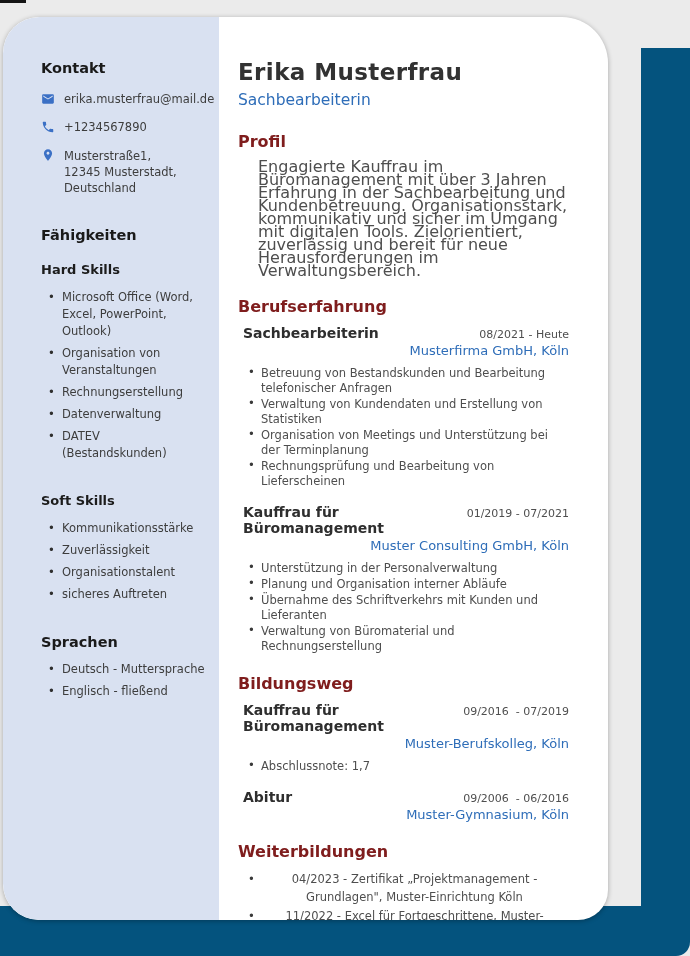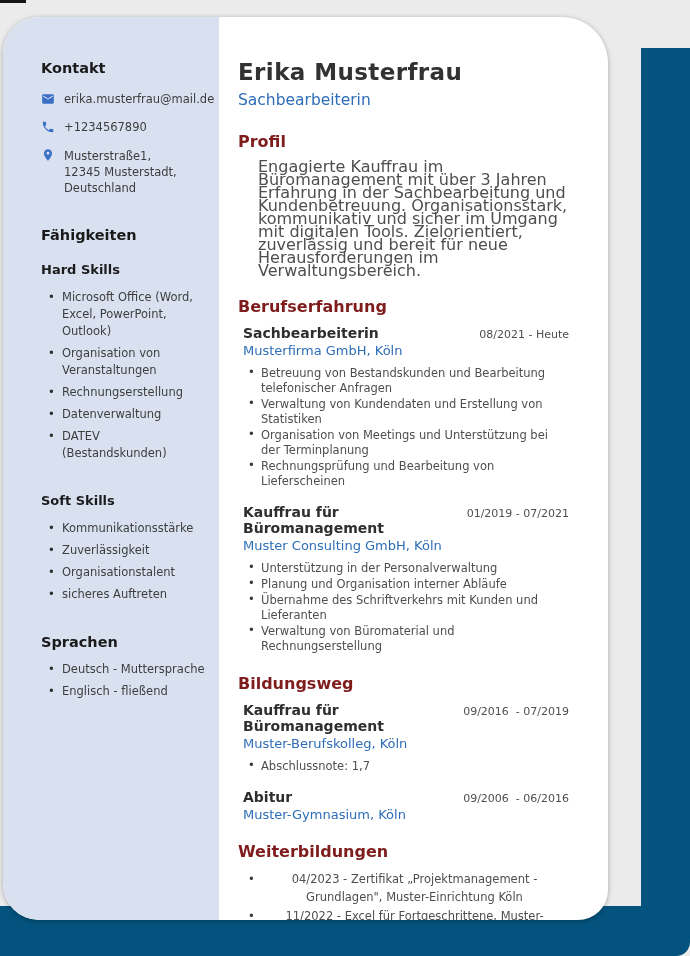--- a/index.html
+++ b/index.html
@@ -37,21 +37,21 @@
   
   .main{flex:1;box-sizing:border-box;padding:40px 39px 0 19px;}
   .person-name{font-size:23px;line-height:31px;font-weight:bold;color:#323232;margin:0;letter-spacing:.4px;}
   .person-title{font-size:15.5px;color:#2e6db8;margin-top:3px;}
   .main-h2{font-size:16px;font-weight:bold;color:#7f1d1d;margin:20px 0 9px 0;}
   .profile-text{font-size:16px;line-height:13px;color:#4e4e4e;margin-left:20px;}
   .entry{margin-left:5px;margin-bottom:15px;}
   .entry-head{display:flex;justify-content:space-between;align-items:baseline;}
   .entry-title{font-size:14px;font-weight:bold;color:#2e2e2e;}
   .entry-date{font-size:11px;color:#4e4e4e;white-space:pre;}
-  .entry-company{font-size:13px;color:#2e6db8;margin-top:2px;}
+  .entry-company{font-size:13px;color:#2e6db8;margin-top:2px;text-align:right;}
   ul.entry-list{list-style:none;margin:8px 0 0 0;padding:0 0 0 5px;}
   ul.entry-list li{position:relative;padding-left:13px;font-size:11.5px;line-height:15px;color:#4e4e4e;margin-bottom:1px;}
   ul.entry-list li::before{content:"\2022";position:absolute;left:0;top:-1px;color:#3a3a3a;}
   ul.training-list{list-style:none;margin:8px 0 0 0;padding:0 0 0 10px;text-align:center;}
   ul.training-list li{position:relative;padding-left:12px;font-size:11.5px;line-height:18px;color:#4e4e4e;margin-bottom:1px;}
   ul.training-list li::before{content:"\2022";position:absolute;left:0;top:0;color:#3a3a3a;}
 </style>
 </head>
 <body>
 

